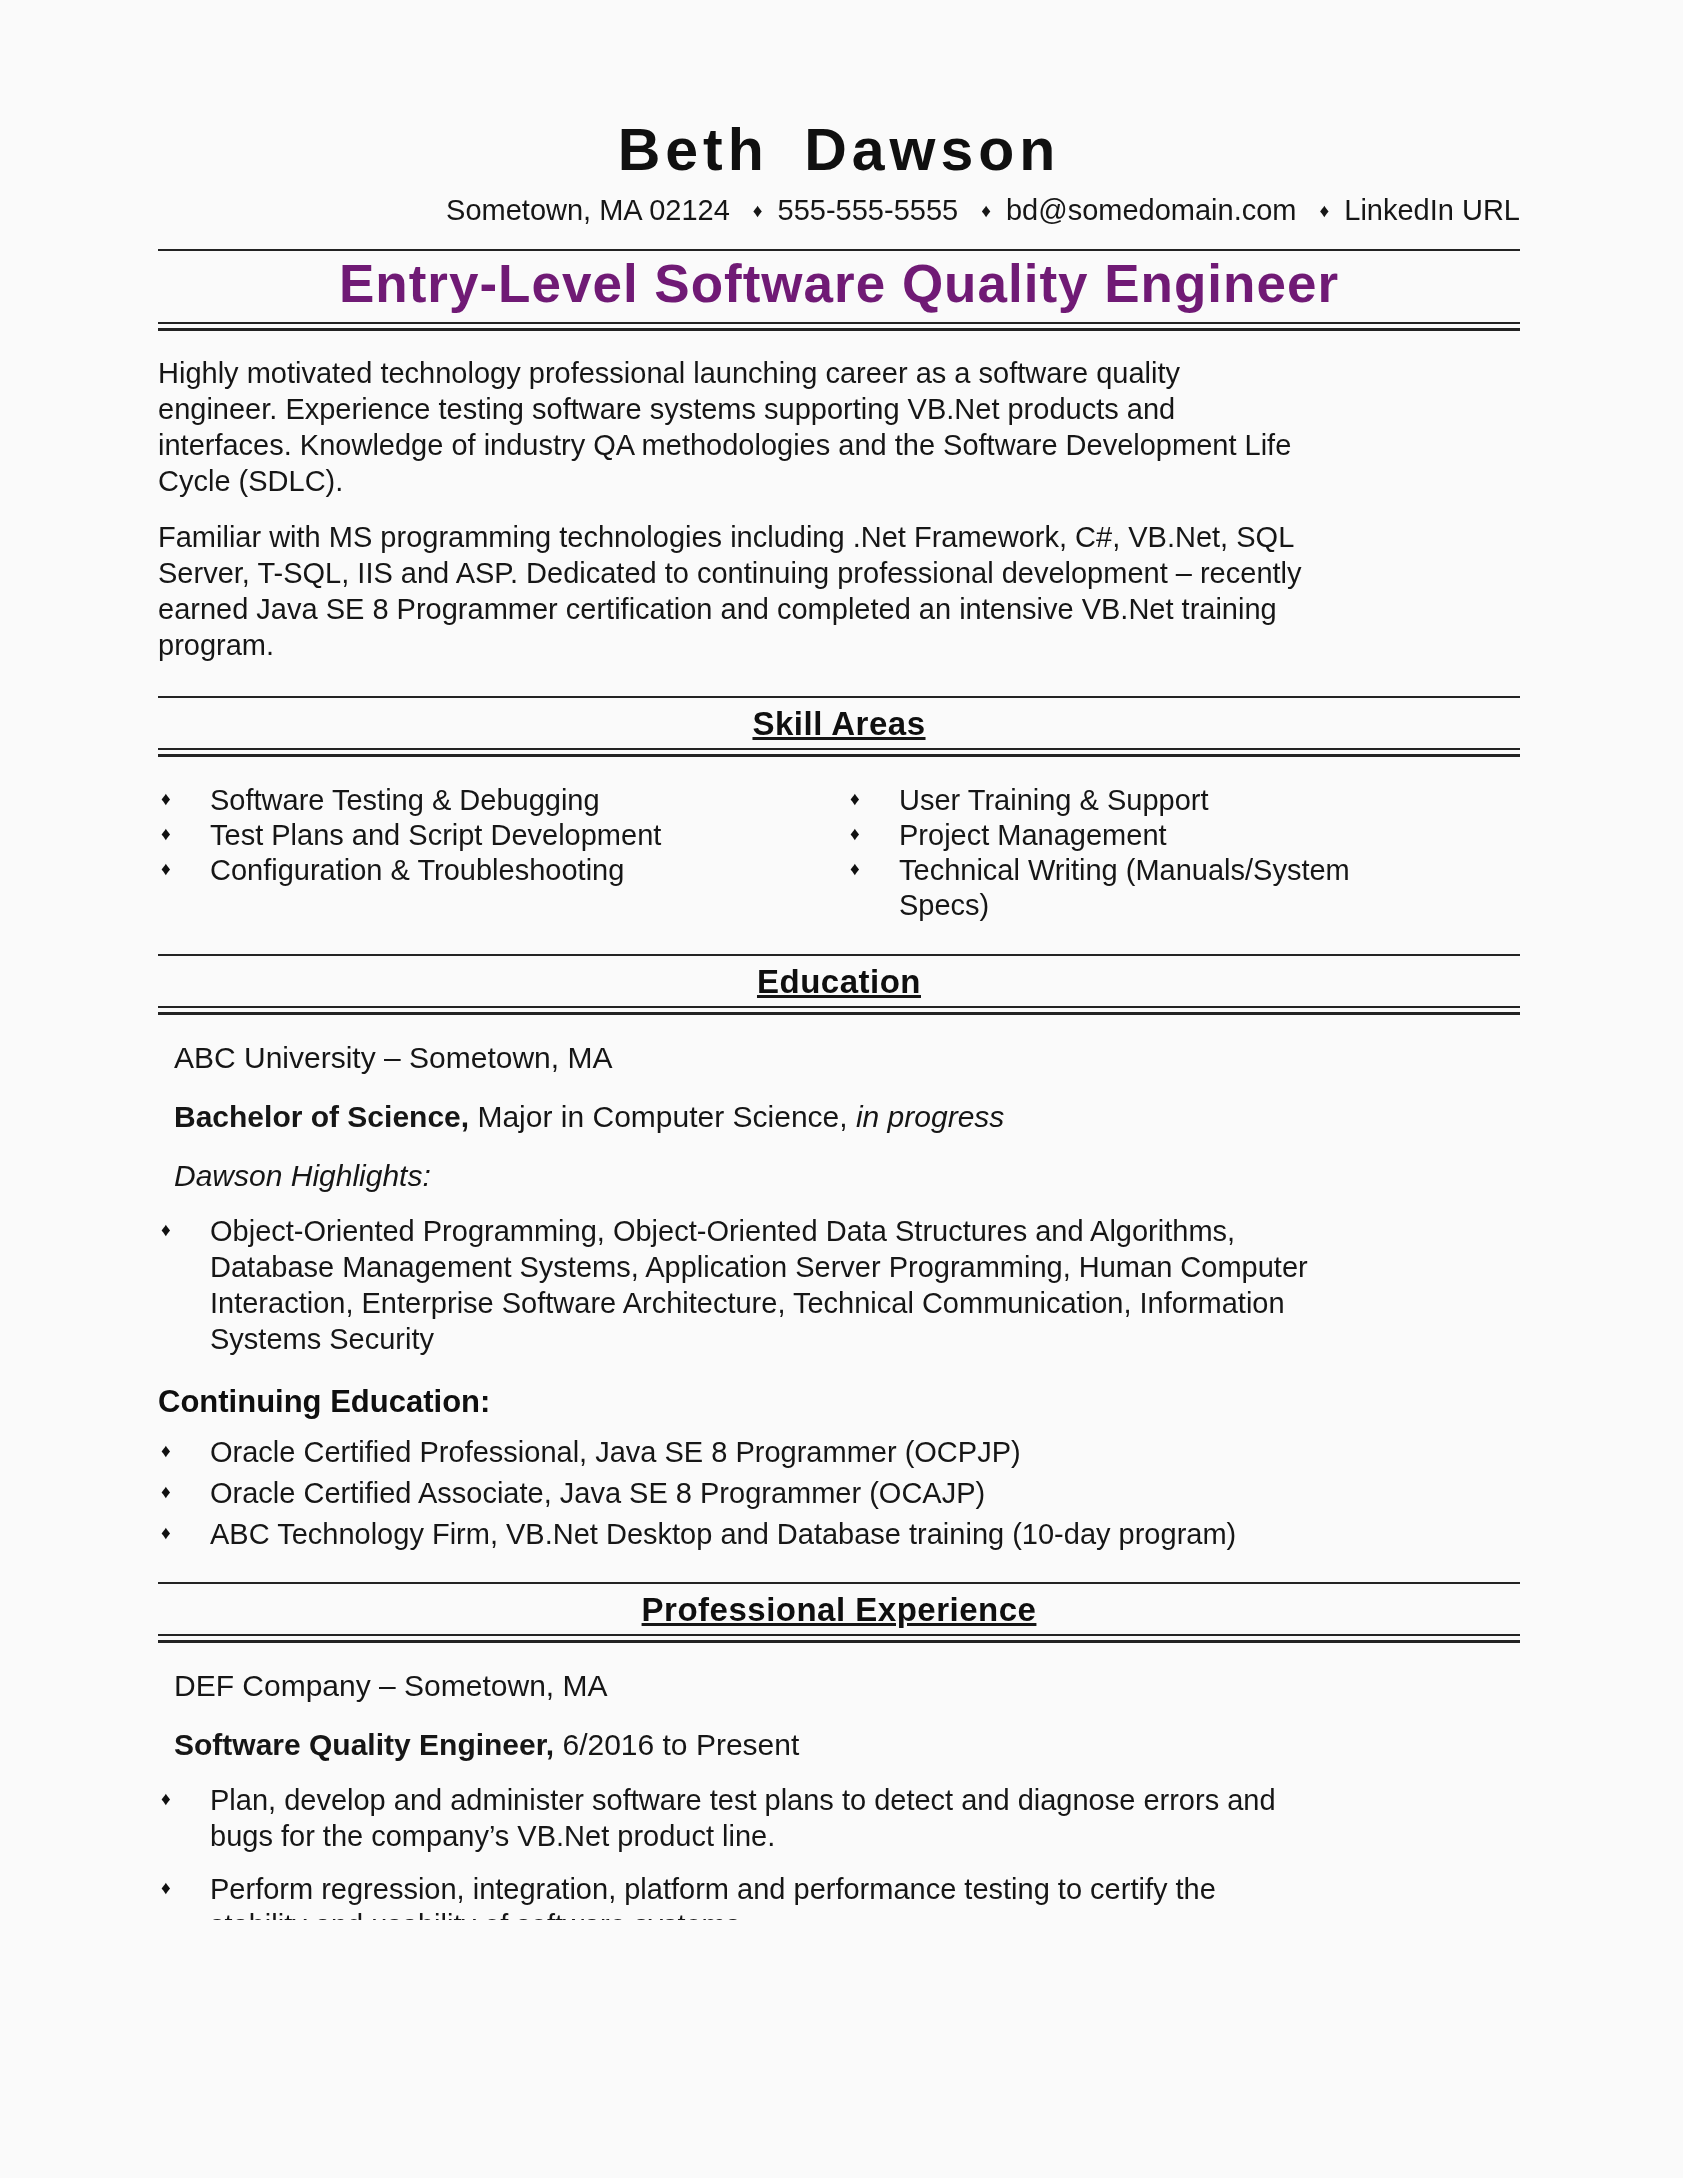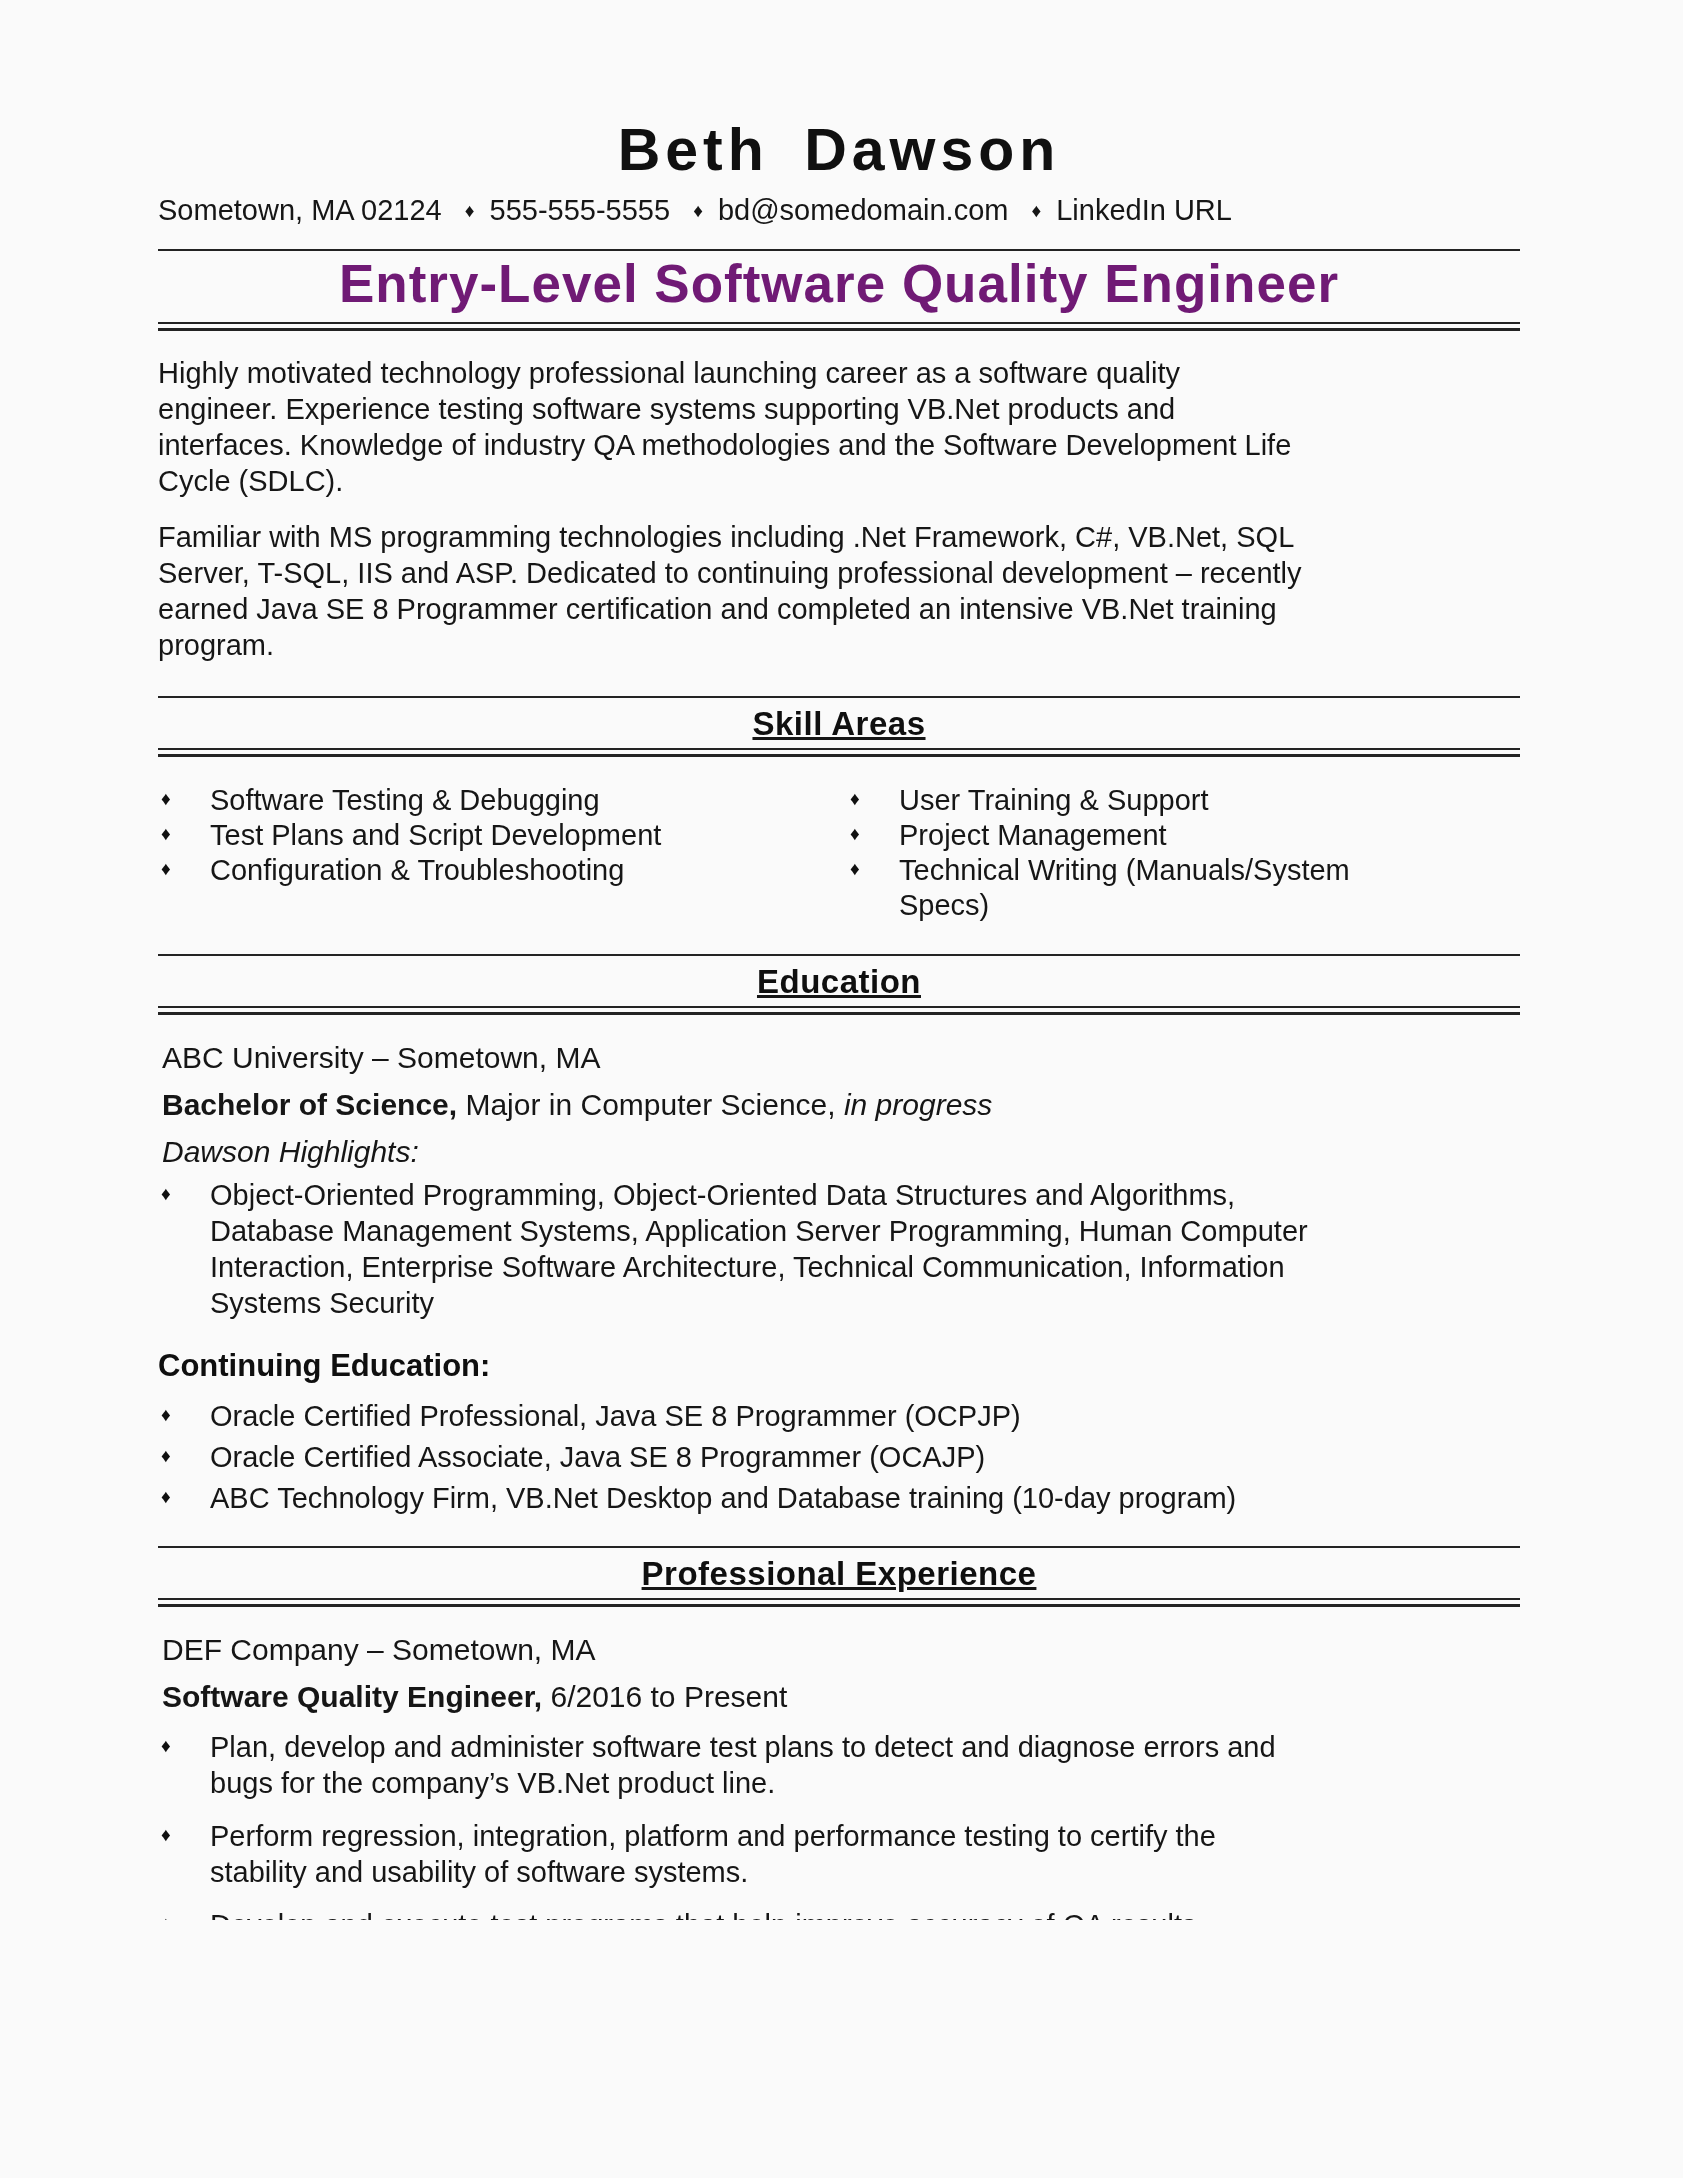--- a/index.html
+++ b/index.html
@@ -20,21 +20,21 @@
   
   .name {
     margin: 0;
     font-size: 59px; line-height: 75px; font-weight: 700;
     text-align: center;
     letter-spacing: 5px; word-spacing: 14px;
     color: #101010;
   }
   .contact {
     margin-top: 4px;
-    text-align: left;
+    text-align: right;
     font-size: 29px; line-height: 36px;
     white-space: nowrap;
   }
   .contact-item .sep {
     font-size: 19px;
     margin: 0 15px;
     vertical-align: 3px;
   }
   .contact-item:first-of-type .sep { display: none; }
 
@@ -84,21 +84,21 @@
   
   .skills {
     margin-top: 26px;
     display: grid; grid-template-columns: 689px 1fr;
   }
   .skills ul.bullets li { line-height: 35px; }
   .skills ul.bullets li .bullet { top: 6px; }
 
   
   .info-block { margin-top: 21px; font-size: 30px; line-height: 43px; }
-  .info-block p { margin: 4px; }
+  .info-block p { margin: 16px; }
   .b { font-weight: 700; }
   .i { font-style: italic; }
   ul.bullets.course { margin-top: 2px; }
   .sub-heading {
     margin: 26px 0 0;
     font-size: 31px; line-height: 38px; font-weight: 700;
     color: #0f0f0f;
   }
   ul.bullets.tight { margin-top: 13px; }
   ul.bullets.tight li + li { margin-top: 5px; }

